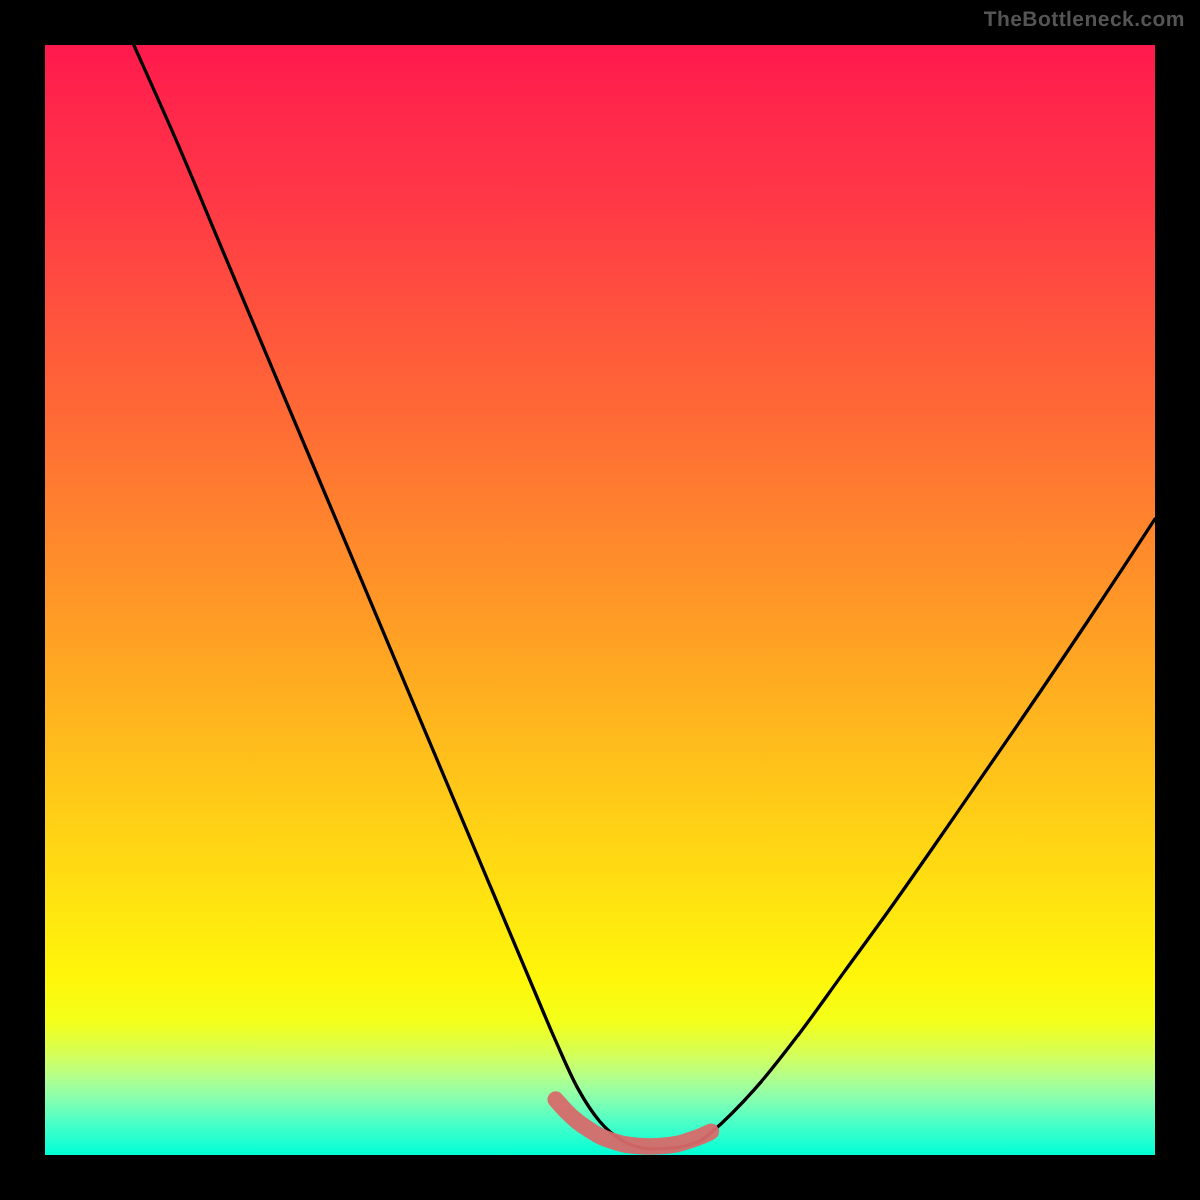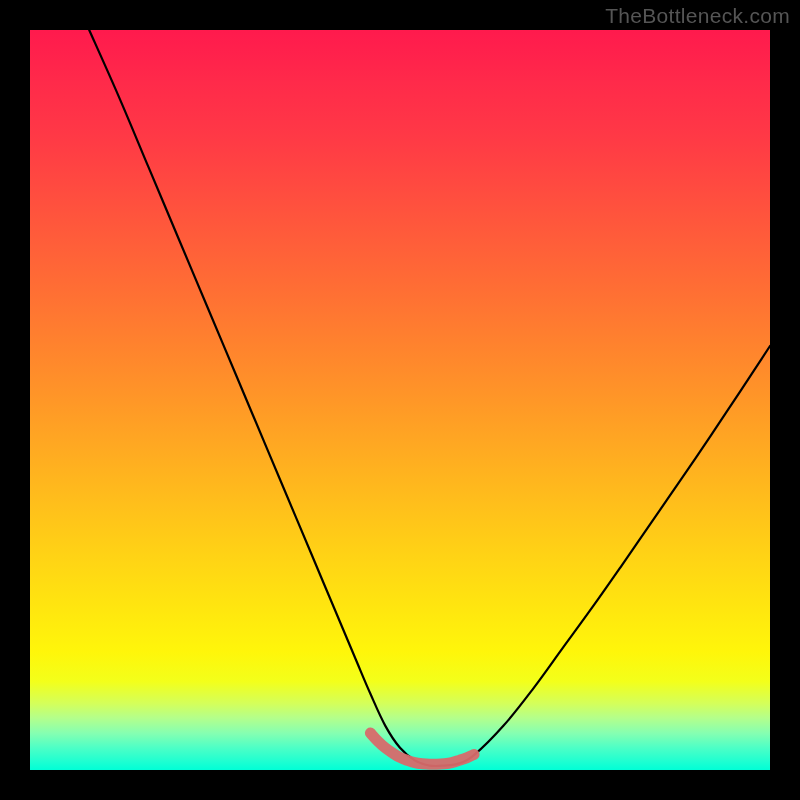--- a/index.html
+++ b/index.html
@@ -44,22 +44,22 @@
       #4dffc6 97%,
       #1affd2 99%,
       #00ffd6 100%
     );
   }
   .watermark {
     position: absolute;
     top: 4px;
     right: 10px;
     color: #555;
-    font-size: 21px;
-    font-weight: 400;
+    font-size: 14px;
+    font-weight: 700;
     letter-spacing: 0.3px;
     z-index: 10;
   }
   svg.curve {
     position: absolute;
     left: 0;
     top: 0;
     width: 740px;
     height: 740px;
     overflow: visible;

